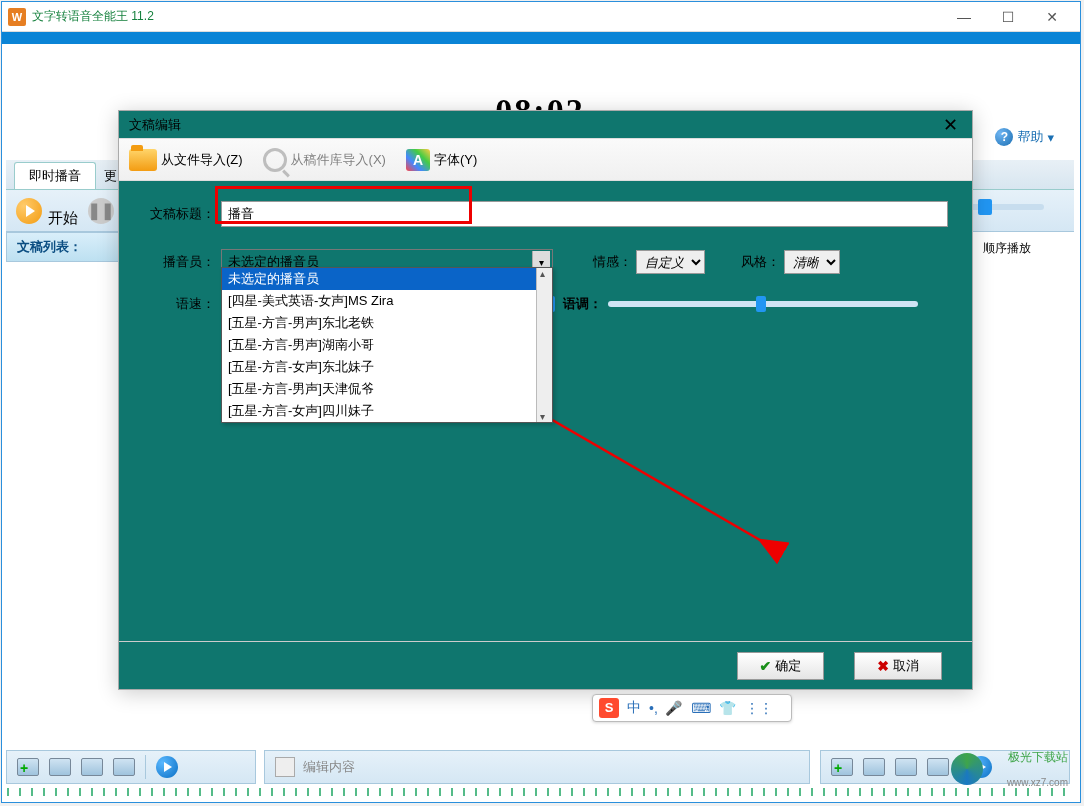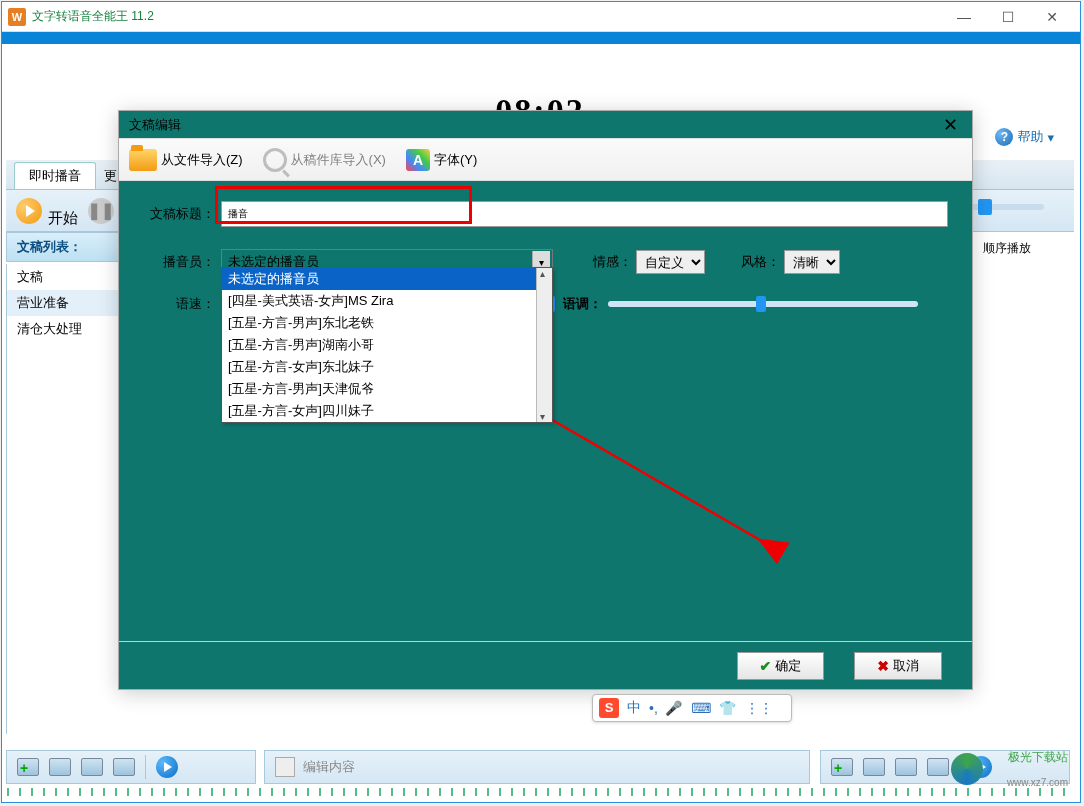--- a/index.html
+++ b/index.html
@@ -66,29 +66,29 @@
 .folder-ic { width:28px; height:22px; background:linear-gradient(#ffd56b,#f39c12); border-radius:3px; position:relative;}
 .folder-ic::before{ content:''; position:absolute; left:2px; top:-4px; width:12px; height:6px; background:#f39c12; border-radius:2px 2px 0 0;}
 .mag-ic{ width:24px; height:24px; border:3px solid #888; border-radius:50%; position:relative;}
 .mag-ic::after{ content:''; position:absolute; right:-6px; bottom:-6px; width:8px; height:3px; background:#888; transform:rotate(45deg);}
 .font-ic{ width:24px; height:22px; background:linear-gradient(45deg,#f44,#48f,#4c4,#fc4); border-radius:3px; display:flex; align-items:center; justify-content:center; font-weight:bold; color:#fff; font-size:14px;}
 .disabled{ opacity:.5 }
 
 .dlg-body { flex:1; padding:10px 24px; position:relative; }
 .row { display:flex; align-items:center; margin-top:10px; }
 .lbl { width:72px; text-align:right; font-size:13px; margin-right:6px; }
-.title-input { flex:1; height:26px; border:1px solid #999; padding:2px 6px; font-size:10px; }
+.title-input { flex:1; height:26px; border:1px solid #999; padding:2px 6px; font-size:13px; }
 .redbox { position:absolute; left:96px; top:5px; width:257px; height:38px; border:3px solid #e00; pointer-events:none; }
 
 .row2 { margin-top:22px; }
 .sel-wrap { position:relative; width:332px; }
 .sel-btn { width:100%; height:26px; border:1px solid #777; display:flex; align-items:center; padding:0 6px; font-size:13px; justify-content:space-between; cursor:pointer;}
 .sel-arrow{ width:18px; height:22px; background:#ddd; margin-right:-4px; display:flex; align-items:center; justify-content:center; font-size:10px; border-left:1px solid #aaa;}
 .emotion-lbl{ margin-left:40px; font-size:13px;}
-.emotion-sel, .style-sel{ height:24px; border:1px solid #999; font-size:13px; padding:1px 4px; margin-left:4px;}
+.emotion-sel, .style-sel{ height:24px; border:1px solid #999; font-size:13px; padding:1px 4px; margin-left:4px;font-style:italic;}
 .style-lbl{ margin-left:36px; font-size:13px;}
 
 .row3 { margin-top:20px; align-items:center;}
 .speed-slider{ width:320px; height:6px; background:#cfe4f4; margin-left:4px; position:relative; border-radius:3px;}
 .speed-slider .thumb{ position:absolute; left:320px; top:-5px; width:10px; height:16px; background:#2196f3; border-radius:2px;}
 .tone-lbl{ margin-left:18px; font-size:13px;font-weight:bold;}
 .tone-slider{ width:310px; height:6px; background:#cfe4f4; margin-left:6px; position:relative; border-radius:3px;}
 .tone-slider .thumb{ position:absolute; left:148px; top:-5px; width:10px; height:16px; background:#2196f3; border-radius:2px;}
 
 
@@ -155,25 +155,20 @@
   <div class="toolbar2">
     <div class="play-btn">
         <div class="play-tri"></div>
       </div>
     <div class="start-txt">开始</div>
     <div class="pause-btn">❚❚</div>
     <div class="slider-right"></div>
   </div>
 
   <div class="sidebar-hd">文稿列表：</div>
-  <div class="sidebar">
-    <div class="sb-item">文稿</div>
-    <div class="sb-item sb-sel">营业准备</div>
-    <div class="sb-item">清仓大处理</div>
-  </div>
 
   <div class="rt-col">
     <div class="rt-hd">顺序播放</div>
     <div style="height:60px"></div>
     <div class="rt-item">np3</div>
     <div class="rt-item">np3</div>
   </div>
 
   <div class="bot-bar bot-left">
     <div class="sq-ic green"></div>

